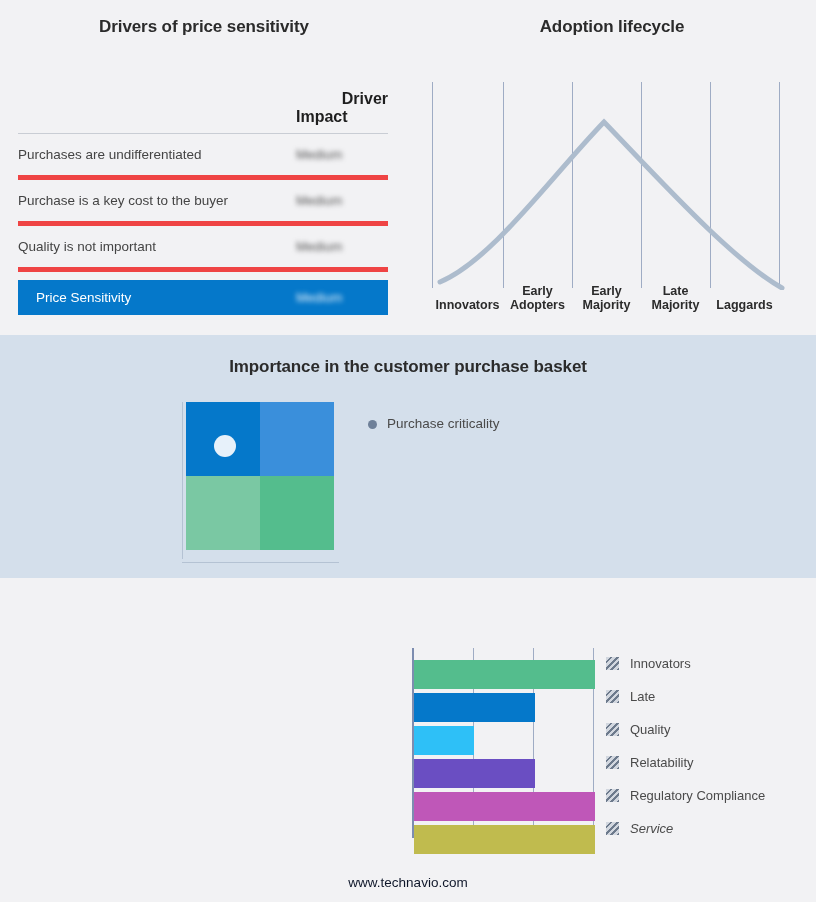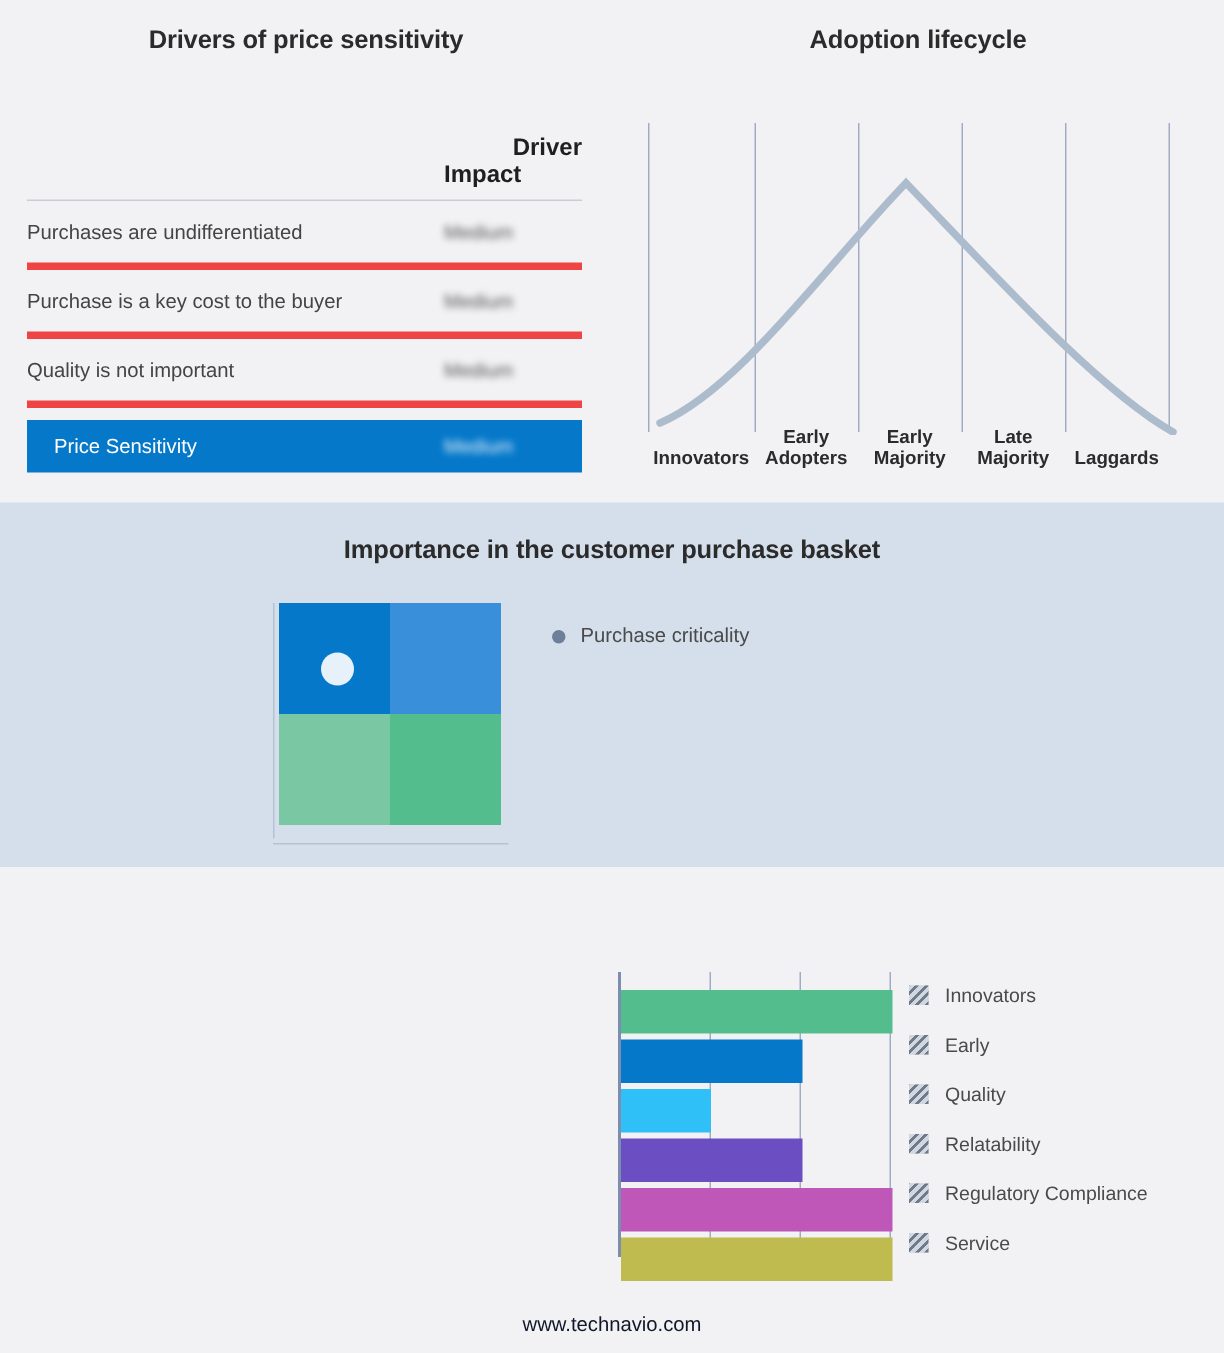--- a/index.html
+++ b/index.html
@@ -346,35 +346,35 @@
       </div>
     </div>
 
     <div class="bar-legend" style="left:198px; top:78px; width:210px; height:210px;">
       <div class="bar-legend-item" style="top:0px;">
         <span class="hatch-swatch"></span>
         <span class="bar-legend-label">Innovators</span>
       </div>
       <div class="bar-legend-item" style="top:33px;">
         <span class="hatch-swatch"></span>
-        <span class="bar-legend-label">Early</span>
+        <span class="bar-legend-label">Late</span>
       </div>
       <div class="bar-legend-item" style="top:66px;">
         <span class="hatch-swatch"></span>
         <span class="bar-legend-label">Quality</span>
       </div>
       <div class="bar-legend-item" style="top:99px;">
         <span class="hatch-swatch"></span>
         <span class="bar-legend-label">Relatability</span>
       </div>
       <div class="bar-legend-item" style="top:132px;">
         <span class="hatch-swatch"></span>
         <span class="bar-legend-label">Regulatory Compliance</span>
       </div>
-      <div class="bar-legend-item" style="top:165px;">
+      <div class="bar-legend-item" style="top:165px;font-style:italic;">
         <span class="hatch-swatch"></span>
         <span class="bar-legend-label">Service</span>
       </div>
     </div>
   </div>
 
   <div id="footer">www.technavio.com</div>
 
 </div>
 

